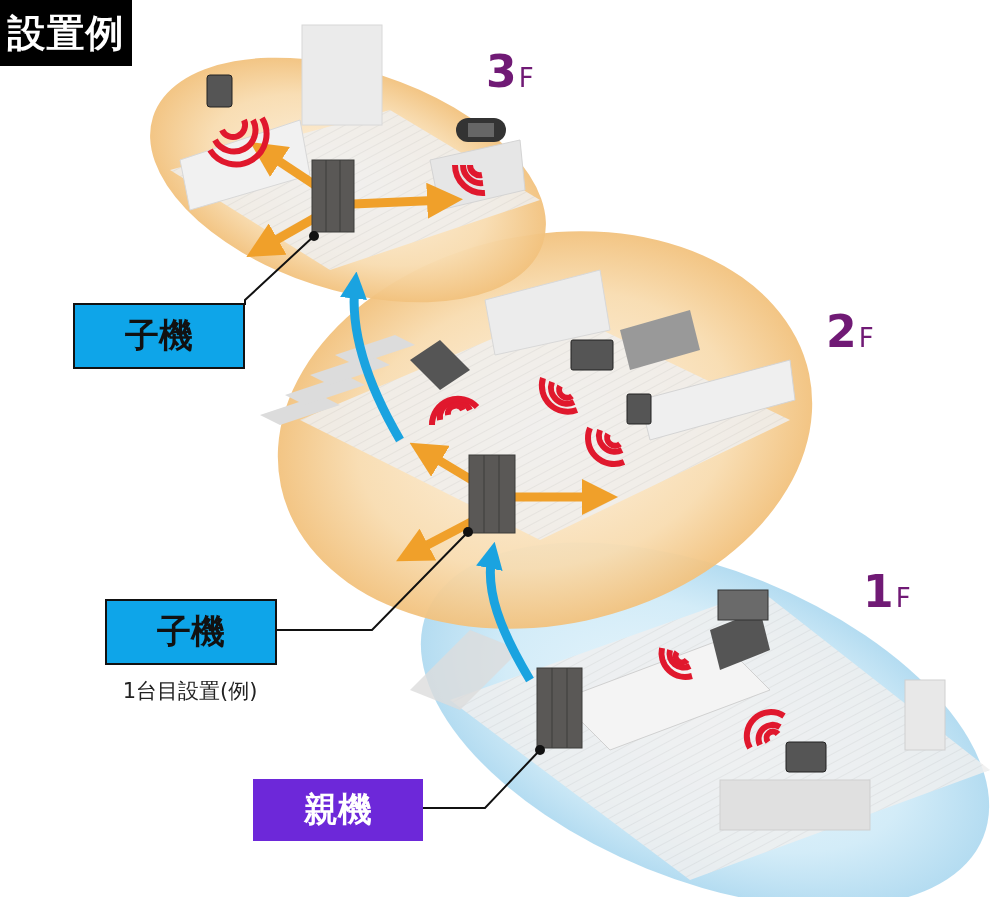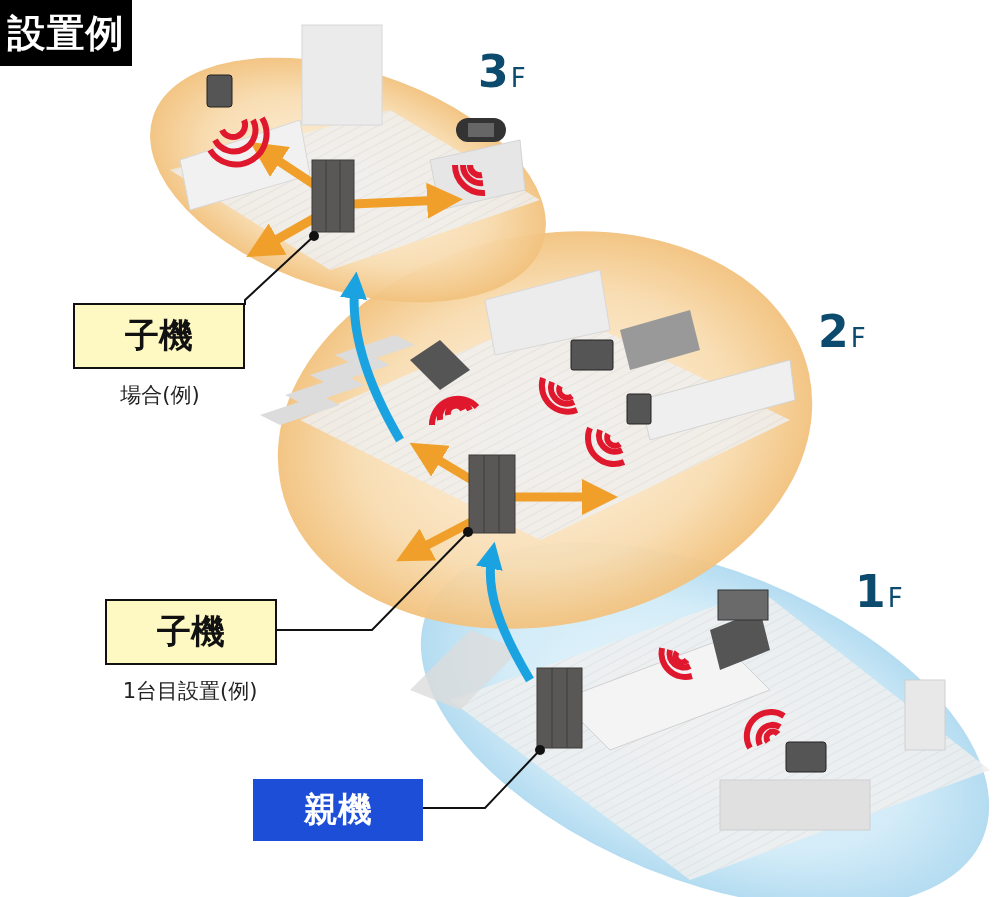--- a/index.html
+++ b/index.html
@@ -2,27 +2,27 @@
 <html><head>
 <meta charset="utf-8">
 <style>
   html, body { margin:0; padding:0; background:#ffffff; }
   body { width:1000px; height:897px; position:relative; overflow:hidden;
          font-family:"DejaVu Sans", sans-serif; }
   #scene { position:absolute; left:0; top:0; width:1000px; height:897px; }
   .title-box { position:absolute; left:0; top:0; width:132px; height:66px; background:#000;
                color:#fff; font-size:38px; font-weight:bold; display:flex; align-items:center;
                justify-content:center; letter-spacing:1px; }
-  .floor-label { position:absolute; font-family:"DejaVu Sans", sans-serif; color:#0c4a6e; }
+  .floor-label { position:absolute; font-family:"DejaVu Sans", sans-serif; color:#701a75;margin-left:8px; }
   .floor-label .num { font-size:44px; font-weight:bold; }
   .floor-label .unit { font-size:26px; margin-left:2px; }
   .label-box { position:absolute; display:flex; align-items:center; justify-content:center;
                font-size:34px; font-weight:bold; box-sizing:border-box; }
-  .label-box.white { background:#fef9c3; border:2px solid #111; color:#111; }
-  .label-box.dark { background:#1d4ed8; color:#fff; border:none; }
+  .label-box.white { background:#0ea5e9; border:2px solid #111; color:#111; }
+  .label-box.dark { background:#6d28d9; color:#fff; border:none; }
   .note { position:absolute; font-size:21px; color:#222; text-align:center; line-height:30px; }
 </style>
 </head>
 <body>
 
 <svg id="scene" viewBox="0 0 1000 897" xmlns="http://www.w3.org/2000/svg">
   <defs>
     <radialGradient id="gOrange" cx="50%" cy="50%" r="50%">
       <stop offset="0%" stop-color="#fdf3e3"></stop>
       <stop offset="70%" stop-color="#f8dcb0"></stop>
@@ -173,19 +173,18 @@
 </div>
 <div class="floor-label" style="left:818px;top:306px;text-align:center;">
   <span class="num">2</span><span class="unit">F</span>
 </div>
 <div class="floor-label" style="left:855px;top:566px;">
   <span class="num">1</span><span class="unit">F</span>
 </div>
 
 <div class="label-box white" style="left:73px;top:303px;width:172px;height:66px;">子機</div>
 <div class="note" style="left:60px;top:380px;width:200px;">
-  <div>場合(例)</div>
 </div>
 
 <div class="label-box white" style="left:105px;top:599px;width:172px;height:66px;">子機</div>
 <div class="note" style="left:90px;top:676px;width:200px;text-align:center;">1台目設置(例)</div>
 
 <div class="label-box dark" style="left:253px;top:779px;width:170px;height:62px;">親機</div>
 
 </body></html>

